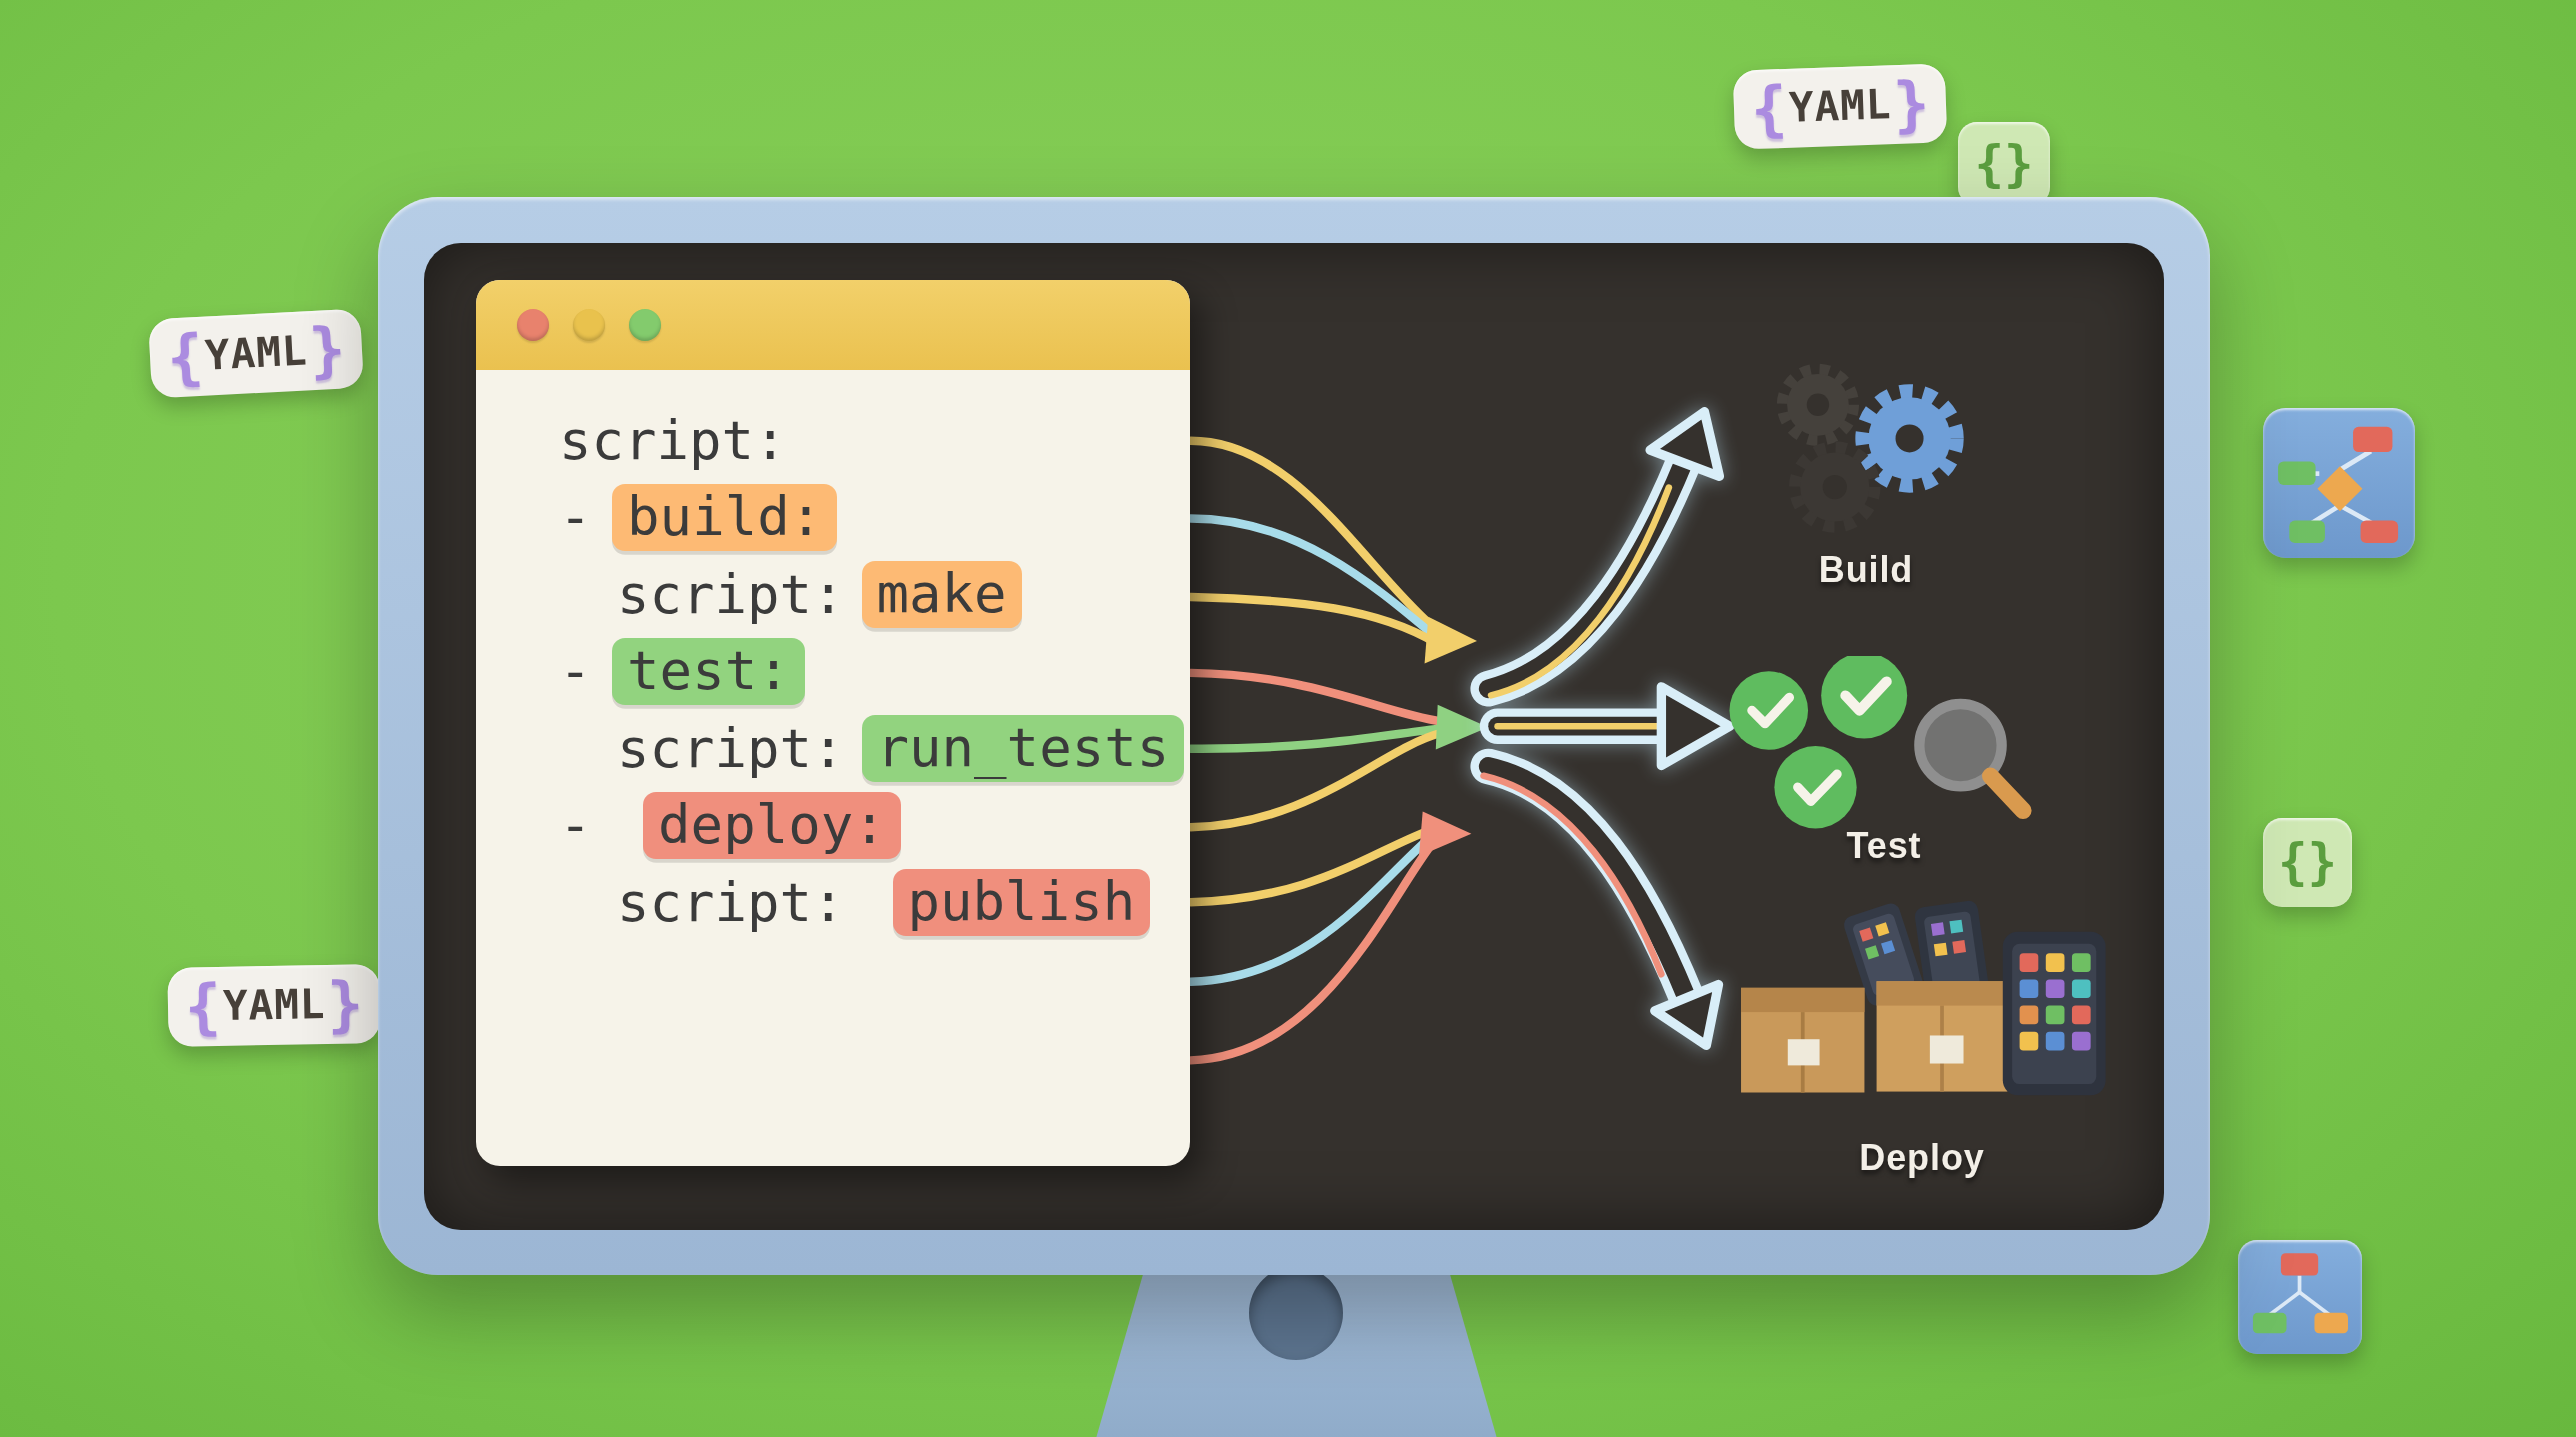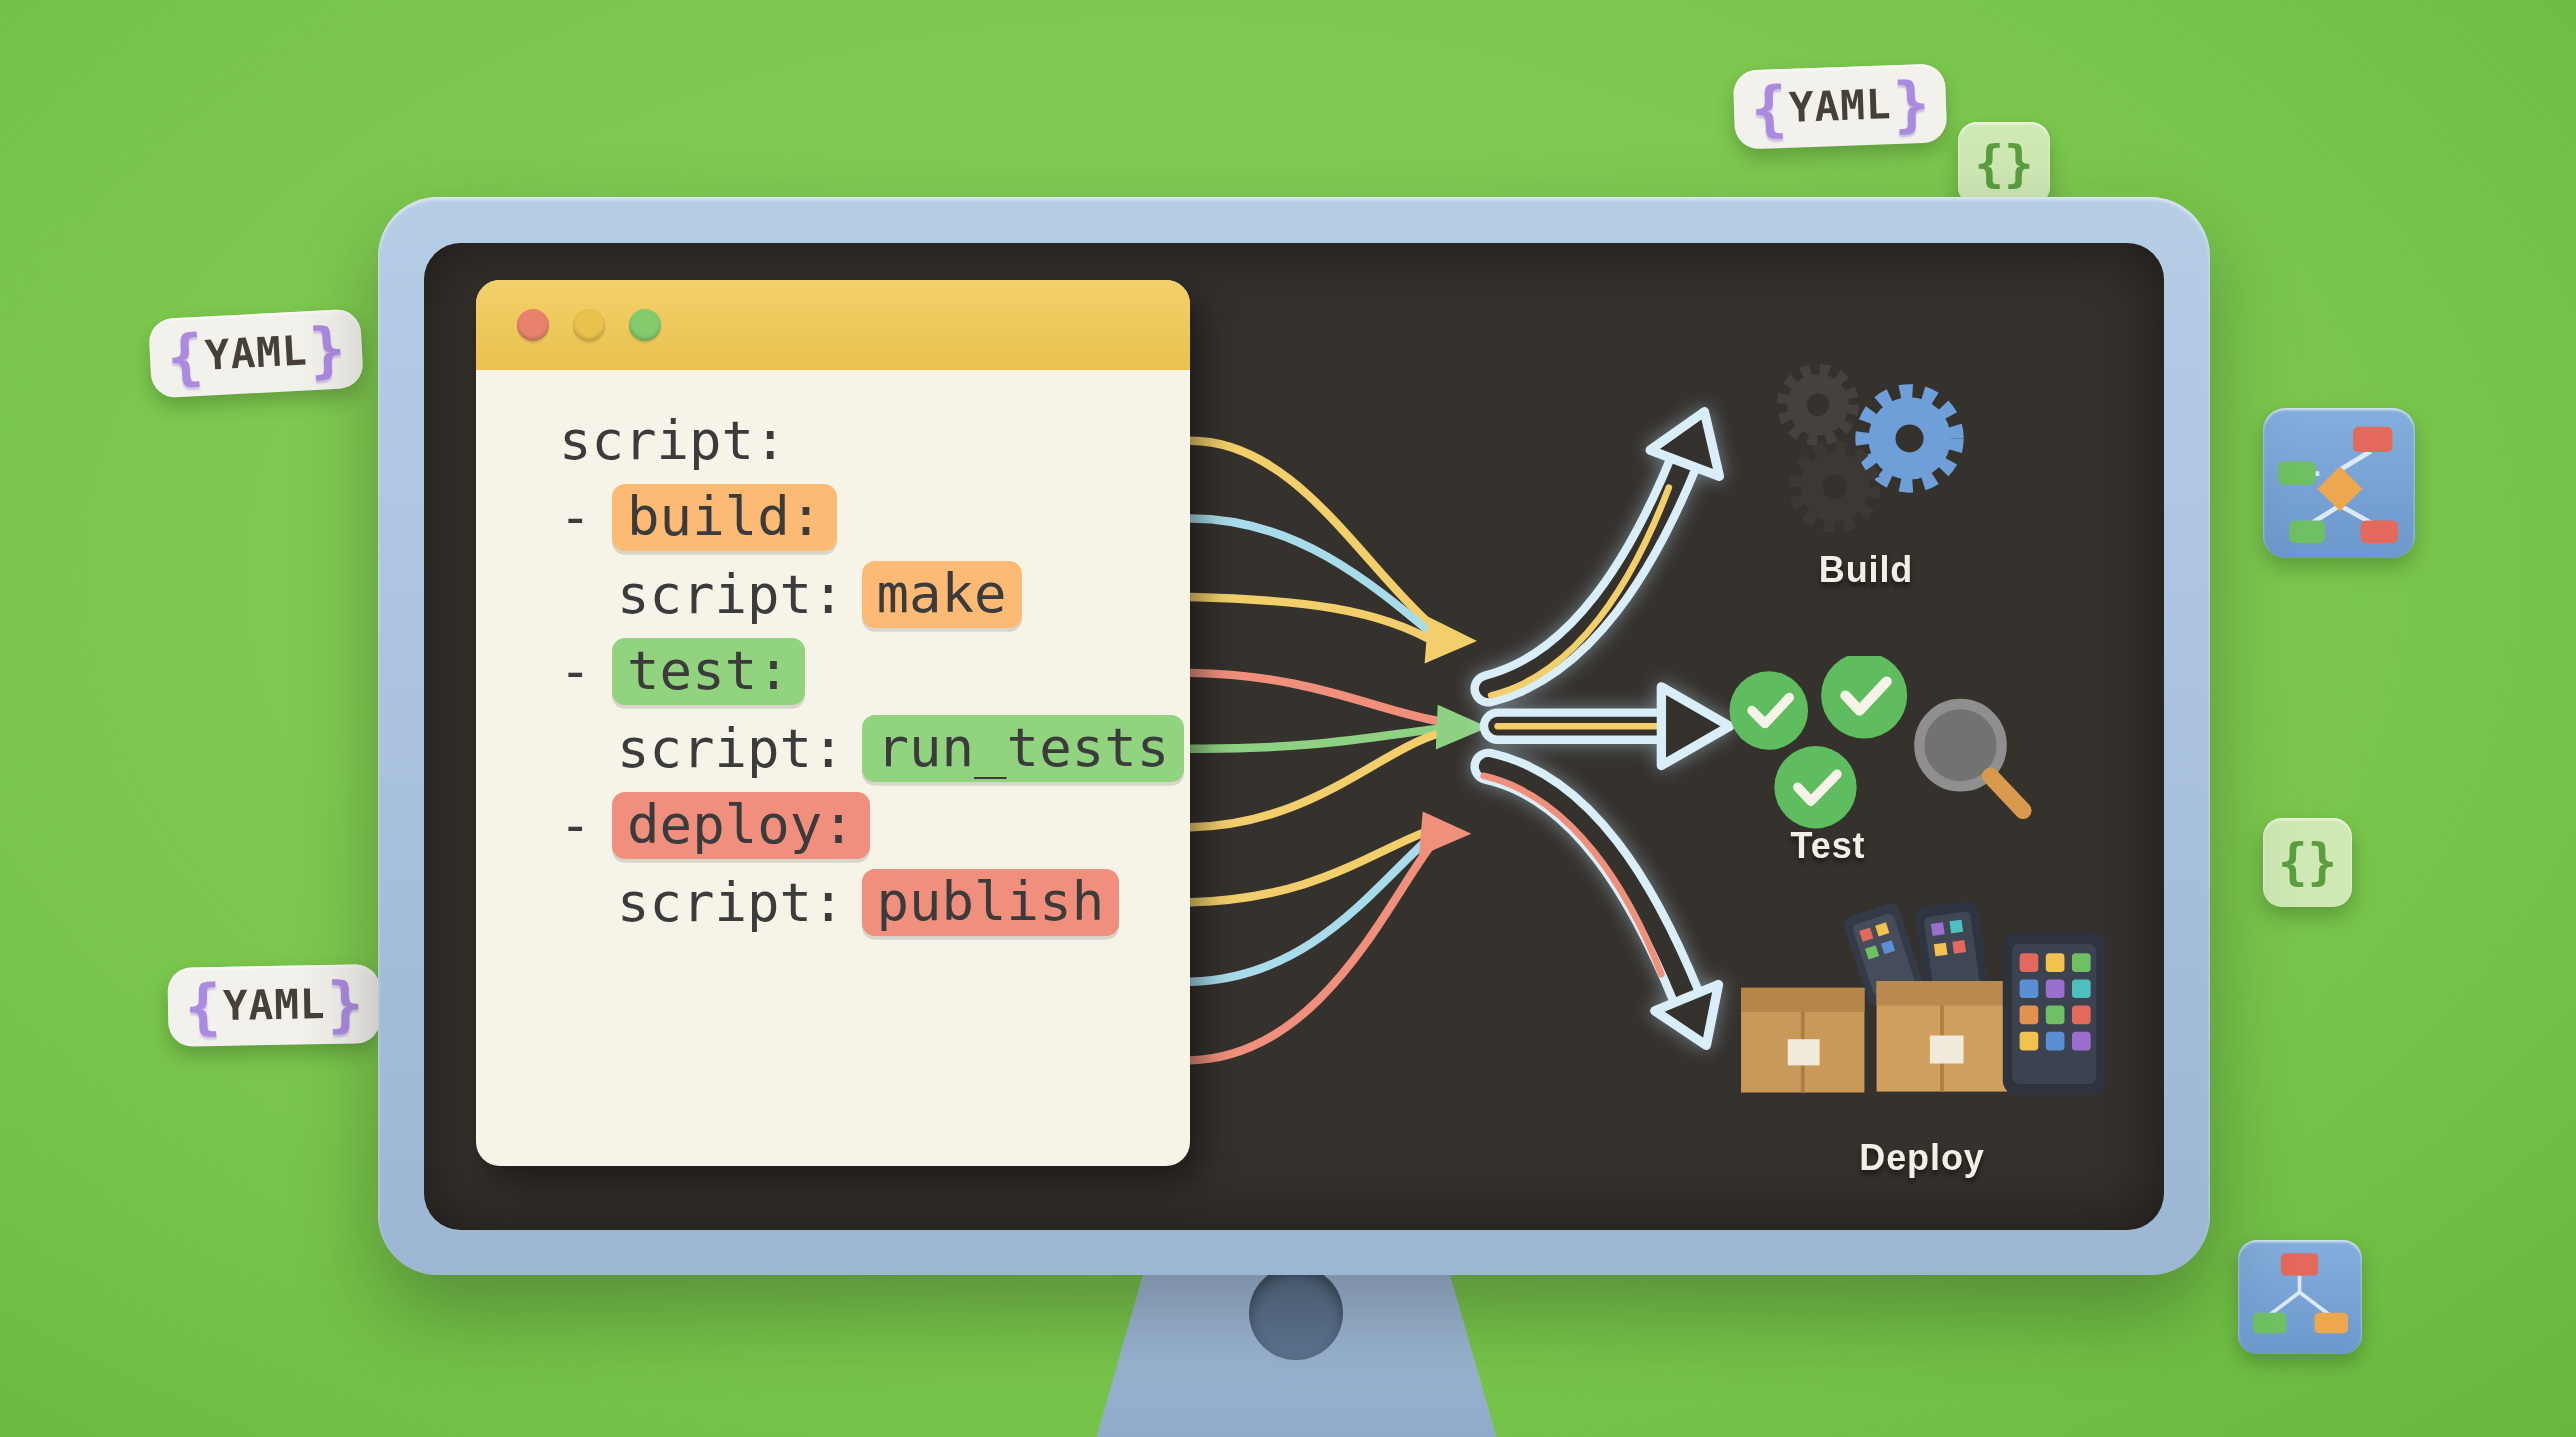--- a/index.html
+++ b/index.html
@@ -93,21 +93,21 @@
   .tok-dash { margin-right: 20.6px; }
   .tok-key { margin-right: 17px; }
   .tok-badge {
     display: inline-block;
     padding: 0.9px 15px 3.7px 15px;
     border-radius: 13px;
     box-shadow: 0 3.7px 0 rgba(0,0,0,0.12);
   }
   .bg-yellow { background: #fdba74; }
   .bg-green  { background: #92d37f; }
-  .bg-red    { background: #f08f7d; }
+  .bg-red    { background: #f08f7d; margin-left: 31px; }
 
   
   .arrows-svg { position: absolute; left: 0; top: 0; pointer-events: none; }
   .big-arrows { filter: drop-shadow(0 0 10px rgba(190,230,250,0.45)); }
 
   
   .stage-label {
     position: absolute;
     transform: translateX(-50%);
     color: #f3efe7;
@@ -291,21 +291,21 @@
         </g>
         <g>
           <circle cx="100" cy="140" r="44" fill="#5fbc5f"></circle>
           <path d="M 81 140 L 95 155 L 123 126" fill="none" stroke="#f6f3e9" stroke-width="10" stroke-linecap="round" stroke-linejoin="round"></path>
         </g>
         <g>
           <circle cx="255" cy="95" r="44" fill="rgba(230,238,242,0.35)" stroke="#8f8f8f" stroke-width="11"></circle>
           <path d="M 287 128 L 322 165" stroke="#d99a4e" stroke-width="18" stroke-linecap="round"></path>
         </g>
       </svg>
-      <div class="stage-label" style="left:1404px; top:582px;">Test</div>
+      <div class="stage-label" style="left:1460px; top:582px;">Test</div>
 
       <svg class="abs" style="left:1298px; top:656px;" width="412" height="215" viewBox="0 0 440 230">
         <g transform="rotate(-18 170 55)">
           <rect x="140" y="10" width="62" height="100" rx="10" fill="#343a46"></rect>
           <rect x="148" y="20" width="46" height="80" rx="6" fill="#454c5c"></rect>
           <rect x="154" y="28" width="12" height="12" fill="#e2695b"></rect>
           <rect x="172" y="28" width="12" height="12" fill="#f2c14e"></rect>
           <rect x="154" y="48" width="12" height="12" fill="#6fbf63"></rect>
           <rect x="172" y="48" width="12" height="12" fill="#5b8fd4"></rect>
         </g>

